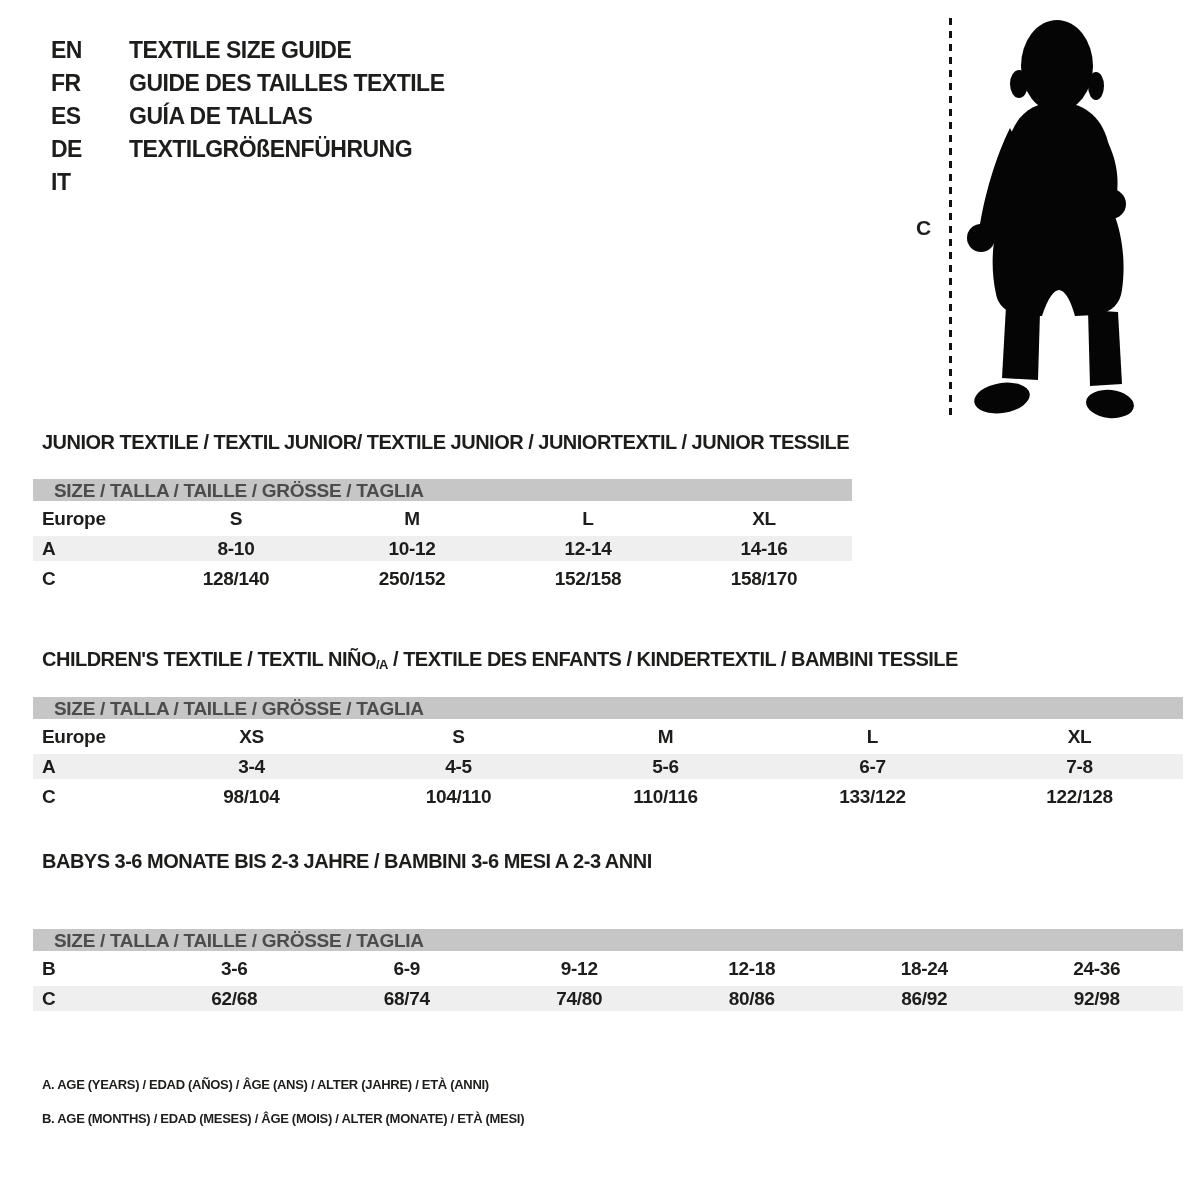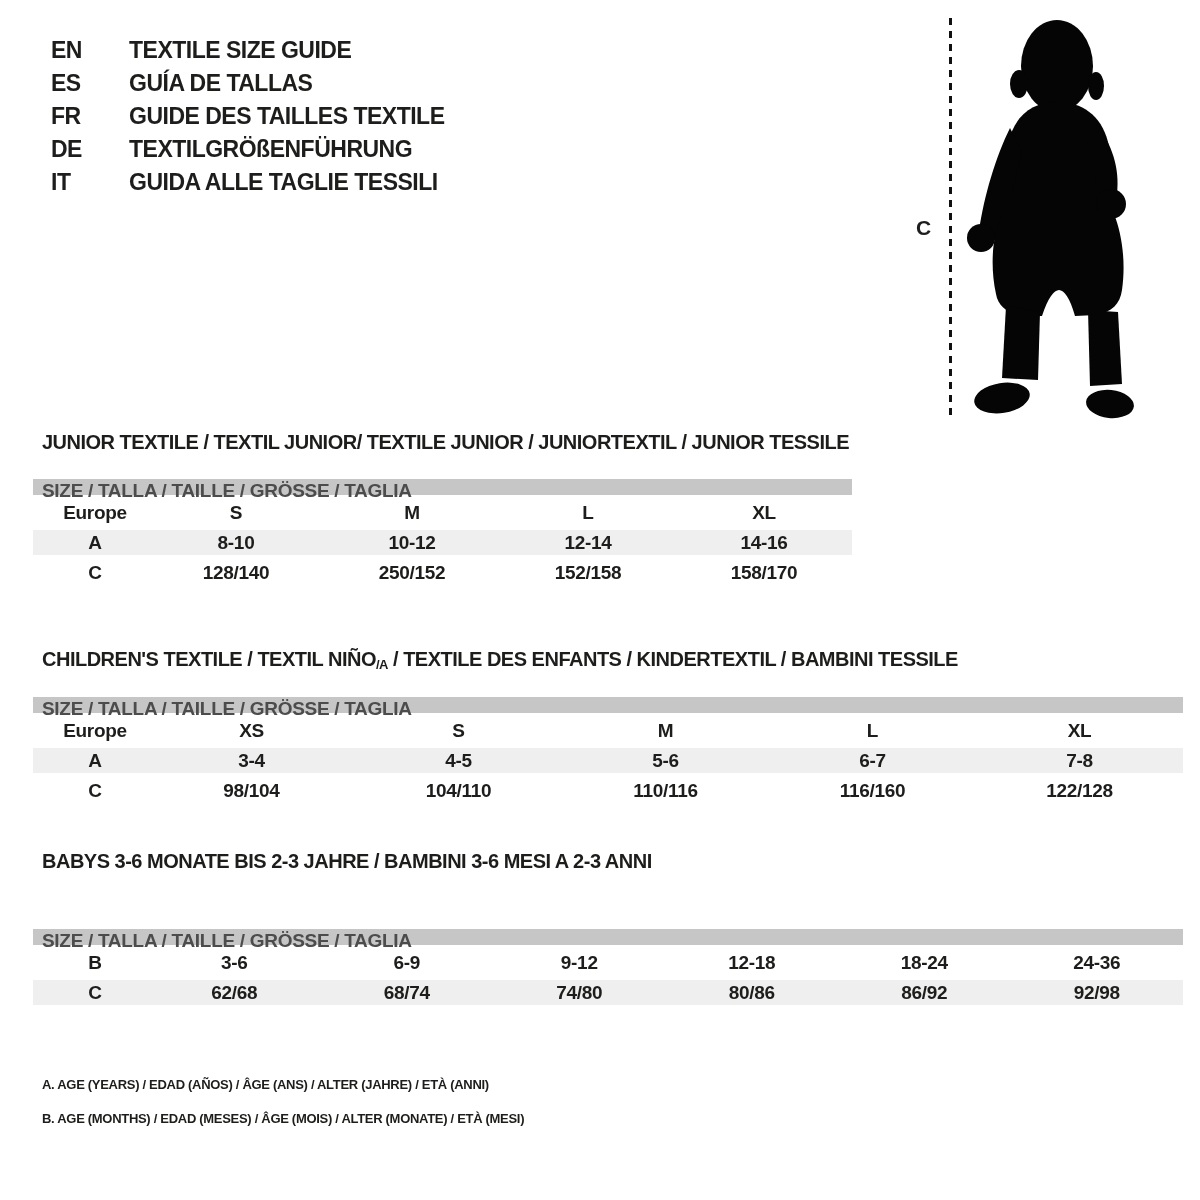--- a/index.html
+++ b/index.html
@@ -24,57 +24,56 @@
   #junior-title{top:430px}
   #children-title{top:647px}
   #babies-title{top:845px;line-height:33px}
   .sub{font-size:13px;position:relative;top:3px}
 
   
   .size-table{left:33px}
   #junior-table{top:479px;width:819px}
   #children-table{top:697px;width:1150px}
   #babies-table{top:929px;width:1150px}
-  .size-bar{height:16px;line-height:24px;background:#c6c6c6;color:#4c4c4c;
-            font-size:19px;padding-left:9px;letter-spacing:-0.3px}
+  .size-bar{height:22px;line-height:24px;background:#c6c6c6;color:#4c4c4c;
+            font-size:19px;padding-left:21px;letter-spacing:-0.3px}
   .trow{display:grid;height:25px;line-height:25px;margin-top:5px;
         font-size:19px;letter-spacing:-0.3px}
   .cols4{grid-template-columns:115px repeat(4,1fr)}
   .cols5{grid-template-columns:115px repeat(5,1fr)}
   .cols6{grid-template-columns:115px repeat(6,1fr)}
   .trow .cell{text-align:center}
-  .trow .label{text-align:center;padding-left:9px}
+  .trow .label{text-align:left;padding-left:9px}
   .trow.alt{background:#f0eff0}
 
   
   .legend{left:42px;top:1068px;font-size:13px;line-height:34px;letter-spacing:-0.3px;white-space:nowrap}
 </style>
 </head>
 <body>
 
 <div class="abs lang-header">
   <div class="lang-row">
     <span>EN</span>
     <span>TEXTILE SIZE GUIDE</span>
   </div>
   <div class="lang-row">
+    <span>FR</span>
+    <span>GUIDE DES TAILLES TEXTILE</span>
+  </div>
+  <div class="lang-row">
     <span>ES</span>
     <span>GUÍA DE TALLAS</span>
-  </div>
-  <div class="lang-row">
-    <span>FR</span>
-    <span>GUIDE DES TAILLES TEXTILE</span>
   </div>
   <div class="lang-row">
     <span>DE</span>
     <span>TEXTILGRÖßENFÜHRUNG</span>
   </div>
   <div class="lang-row">
     <span>IT</span>
-    <span>GUIDA ALLE TAGLIE TESSILI</span>
   </div>
 </div>
 
 <div class="abs measure-line"></div>
 <div class="abs measure-label">C</div>
 <svg class="abs baby" width="178" height="404" viewBox="0 0 178 404" aria-hidden="true">
   <g fill="#050505" stroke="none">
     <ellipse cx="95" cy="50" rx="36" ry="46"></ellipse>
     <ellipse cx="57" cy="68" rx="9" ry="14"></ellipse>
     <ellipse cx="134" cy="70" rx="8" ry="14"></ellipse>
@@ -134,21 +133,21 @@
     <div class="cell">4-5</div>
     <div class="cell">5-6</div>
     <div class="cell">6-7</div>
     <div class="cell">7-8</div>
   </div>
   <div class="trow cols5">
     <div class="cell label">C</div>
     <div class="cell">98/104</div>
     <div class="cell">104/110</div>
     <div class="cell">110/116</div>
-    <div class="cell">116/160</div>
+    <div class="cell">133/122</div>
     <div class="cell">122/128</div>
   </div>
 </div>
 
 <h2 class="abs sec-title" id="babies-title">
   <div>BABYS 3-6 MONATE BIS 2-3 JAHRE / BAMBINI 3-6 MESI A 2-3 ANNI</div>
 </h2>
 <div class="abs size-table" id="babies-table">
   <div class="size-bar">SIZE / TALLA / TAILLE / GRÖSSE / TAGLIA</div>
   <div class="trow cols6">

